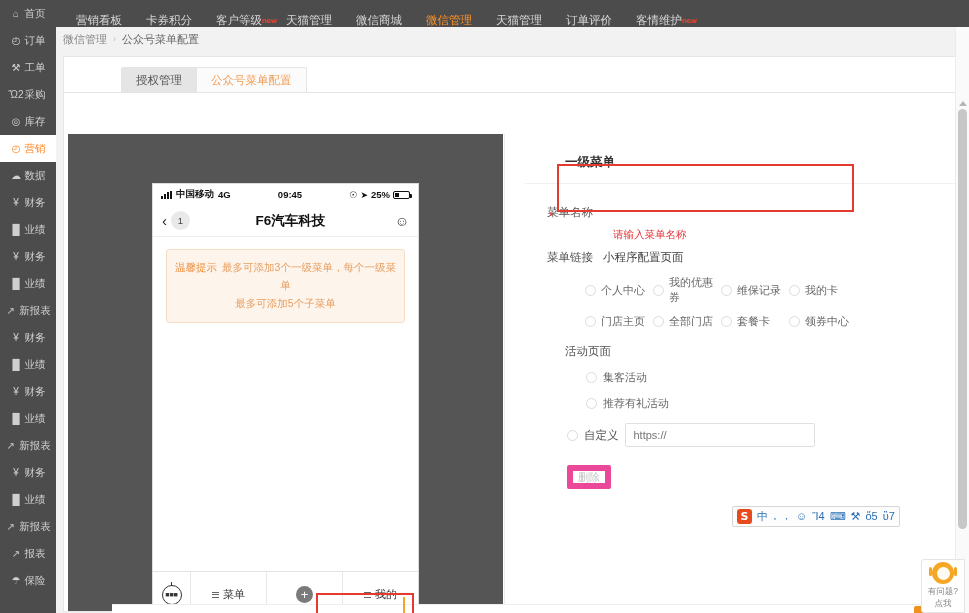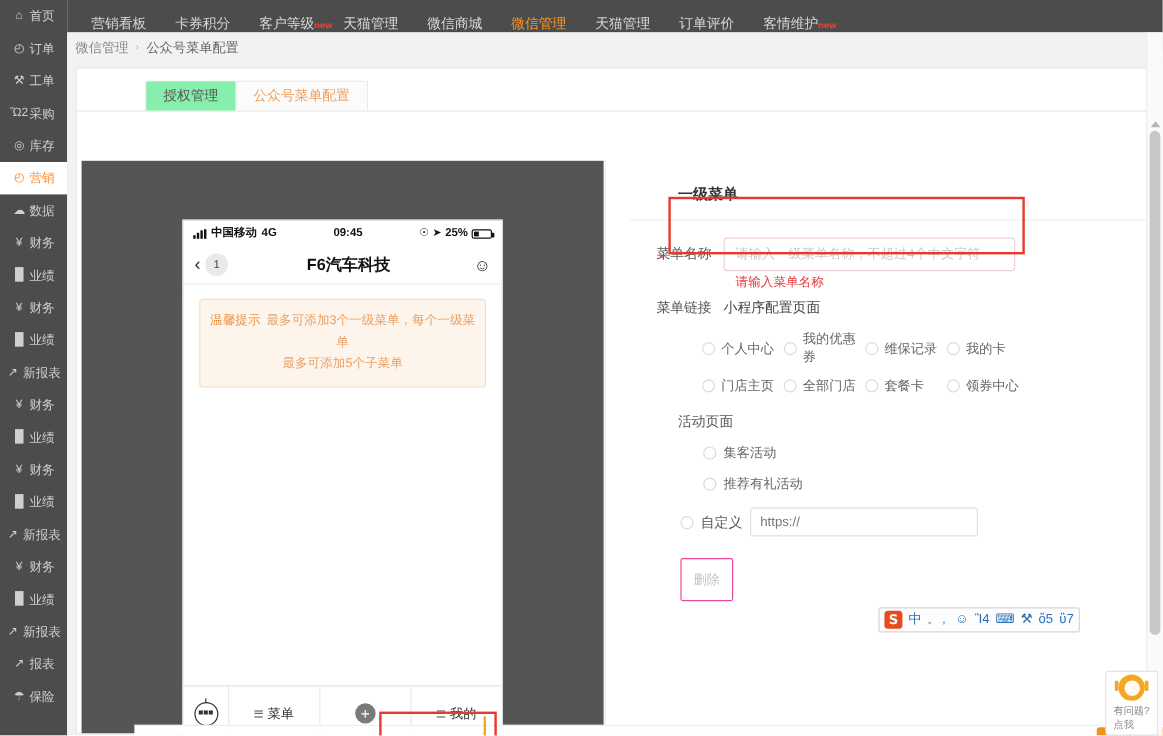--- a/index.html
+++ b/index.html
@@ -94,21 +94,21 @@
     border-bottom: 1px solid #e4e4e4;
     display: flex; align-items: flex-end;
     padding-left: 57px;
   }
   .tab {
     height: 25px; line-height: 25px;
     padding: 0 14px;
     font-size: 11.5px;
     color: #555;
     border: 1px solid #e4e4e4;
-    background: #86efac;
+    background: #e5e5e5;
     border-bottom: none;
     margin-right: -1px;
     cursor: pointer;
     border-radius: 2px 2px 0 0;
   }
   .tab.active { color: #f0a05a; background: #fbfbfb; }
 
   
   .preview-area {
     position: absolute; left: 4px; top: 77px;
@@ -290,22 +290,22 @@
   .custom-label { font-size: 11.5px; color: #555; }
   .url-inp {
     width: 190px; height: 24px;
     border: 1px solid #e0e0e0; border-radius: 2px;
     padding: 0 8px; font-size: 11px; color: #999;
     font-family: "Liberation Sans", sans-serif; outline: none;
     background: #fff;
   }
   .del-btn {
     margin-left: 62px; margin-top: 18px;
-    width: 44px; height: 36px;
-    border: 1px solid #ec4899; border-radius: 2px;
+    width: 44px; height: 24px;
+    border: 6px solid #ec4899; border-radius: 2px;
     background: #fff; color: #c4c4c4; font-size: 11px;
     display:flex;align-items:center;justify-content:center;
     cursor: pointer;
     font-family: "Liberation Sans", sans-serif;
   }
 
   
   .ime {
     position: absolute; left: 732px; top: 506px;
     height: 21px;
@@ -343,21 +343,21 @@
   }
   .help-face::before{
     content:"";position:absolute;left:-3px;top:5px;width:3px;height:9px;
     background:#f5a623;border-radius:2px;
   }
   .help-face::after{
     content:"";position:absolute;right:-3px;top:5px;width:3px;height:9px;
     background:#f5a623;border-radius:2px;
   }
   .help-inner{width:13px;height:13px;border-radius:50%;background:#fdfaf4;}
-  .help-txt { font-size: 8.5px; color: #888; line-height: 1.35; margin-top: 3px; }
+  .help-txt { font-size: 8.5px; color: #888; line-height: 1.35; text-align: center; margin-top: 3px; font-family: Liberation Mono, monospace; }
 
   
   .vscroll {
     position: absolute; right: 0; top: 27px;
     width: 14px; height: 586px; background: #fafafa;
     border-left: 1px solid #ececec;
   }
   .vthumb {
     position: absolute; left: 2px; top: 82px;
     width: 9px; height: 420px;
@@ -581,21 +581,20 @@
         <div class="form-title">一级菜单</div>
         <div class="divider"></div>
 
         <div style="height:14px;"></div>
 
         <div class="row">
           <div class="lbl">
             <span class="req">*</span>
             <span>菜单名称</span>
           </div>
-          <input class="inp" type="text" placeholder="请输入一级菜单名称，不超过4个中文字符" style="">
         </div>
         <div class="err">请输入菜单名称</div>
 
         <div class="row" style="margin-top:6px;">
           <div class="lbl" style="line-height:18px;">
             <span>菜单链接</span>
           </div>
           <div class="link-value" style="margin-left:0;line-height:18px;text-align:right;">小程序配置页面</div>
         </div>
 

